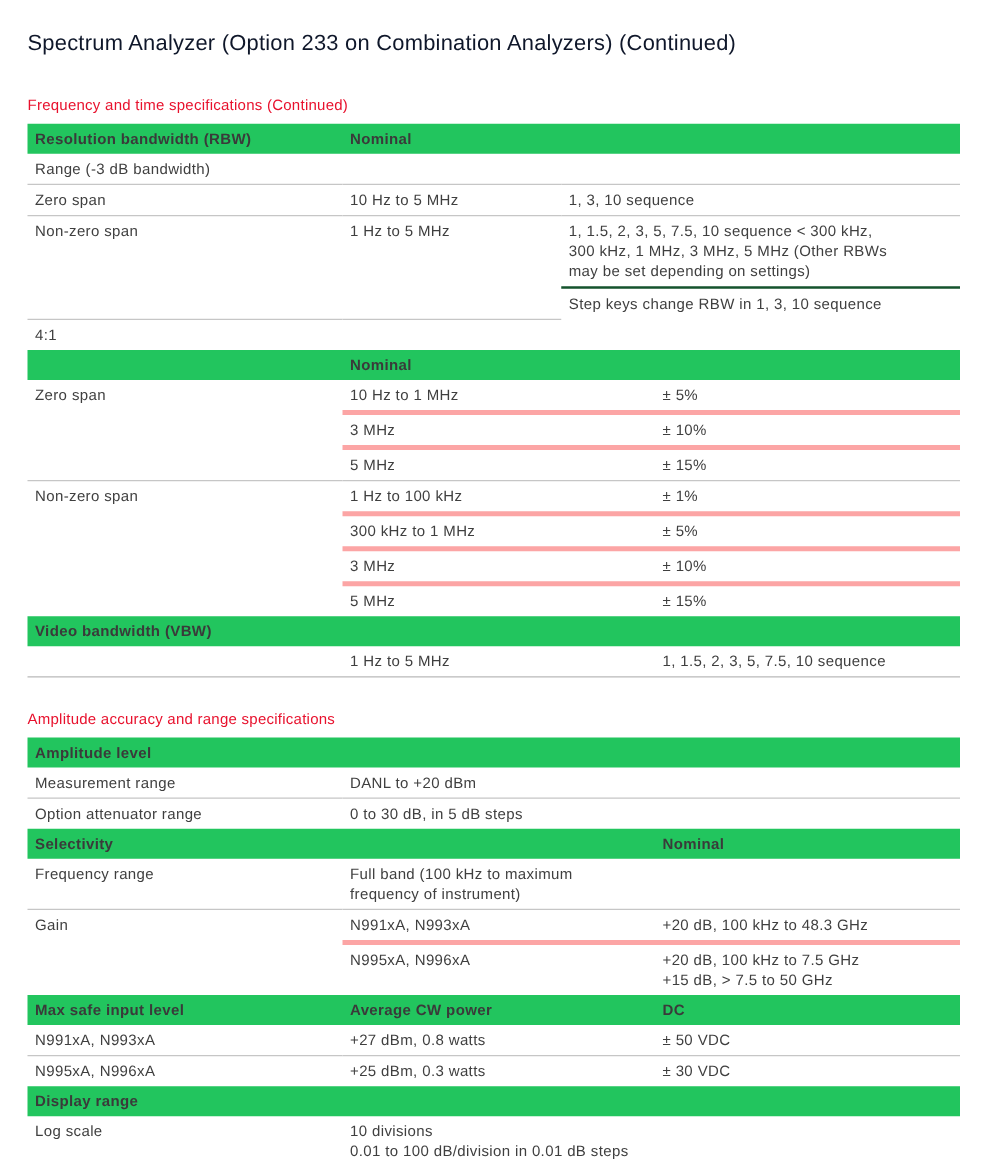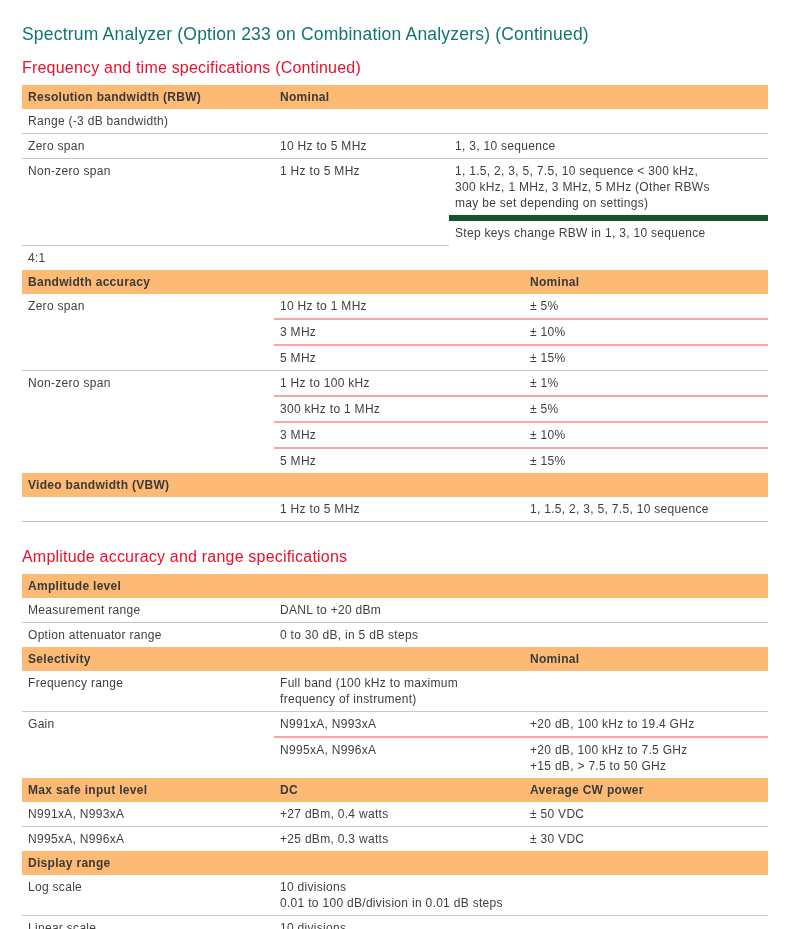--- a/index.html
+++ b/index.html
@@ -5,29 +5,29 @@
   html, body { margin: 0; padding: 0; background: #ffffff; }
   body {
     width: 790px;
     font-family: "Liberation Sans", "DejaVu Sans", sans-serif;
     color: #3f3f3f;
     -webkit-font-smoothing: antialiased;
   }
   .page { padding: 16px 22px 30px 22px; }
 
   .doc-title {
-    color: #0f766e;
+    color: #0f172a;
     font-size: 17.5px;
     font-weight: 400;
-    margin: 8px 0 14px 0;
+    margin: 8px 0 32px 0;
     letter-spacing: 0.2px;
   }
   .section-heading {
     color: #e8112d;
-    font-size: 16px;
+    font-size: 12px;
     font-weight: 400;
     margin: 26px 0 8px 0;
     letter-spacing: 0.2px;
   }
   .section-heading.first { margin-top: 0; }
 
   .spec-table {
     width: 746px;
     border-bottom: 1px solid #b9b9b9;
     margin-bottom: 6px;
@@ -36,26 +36,26 @@
   .cols-a { grid-template-columns: 252px 175px 1fr; }
   .cols-b { grid-template-columns: 252px 250px 1fr; }
 
   .cell {
     font-size: 12px;
     line-height: 16px;
     padding: 4px 8px 4px 6px;
     white-space: pre-line;
     letter-spacing: 0.3px;
   }
-  .row.header { background: #fdba74; }
+  .row.header { background: #22c55e; }
   .row.header .cell { font-weight: 700; color: #3a3a3a; padding-top: 4px; padding-bottom: 4px; }
 
   .row.normal > .cell { border-top: 1px solid #c6c6c6; }
-  .row.cont  > .cell.c2, .row.cont > .cell.c3 { border-top: 2px solid #fca5a5; }
-  .row.cont3 > .cell.c3 { border-top: 6px solid #14532d; }
+  .row.cont  > .cell.c2, .row.cont > .cell.c3 { border-top: 4px solid #fca5a5; }
+  .row.cont3 > .cell.c3 { border-top: 2px solid #14532d; }
 </style>
 </head>
 <body>
 
 <div class="page">
 
   <h1 class="doc-title">Spectrum Analyzer (Option 233 on Combination Analyzers) (Continued)</h1>
 
   <h2 class="section-heading first">Frequency and time specifications (Continued)</h2>
 
@@ -85,21 +85,20 @@
     <div class="row cols-a cont3">
       <div class="cell c1"></div>
       <div class="cell c2"></div>
       <div class="cell c3">Step keys change RBW in 1, 3, 10 sequence</div>
     </div>
     <div class="row cols-a normal">
       <div class="cell c2">4:1</div>
       <div class="cell c3"></div>
     </div>
     <div class="row cols-b header">
-      <div class="cell c1">Bandwidth accuracy</div>
       <div class="cell c2"></div>
       <div class="cell c3">Nominal</div>
     </div>
     <div class="row cols-b first">
       <div class="cell c1">Zero span</div>
       <div class="cell c2">10 Hz to 1 MHz</div>
       <div class="cell c3">± 5%</div>
     </div>
     <div class="row cols-b cont">
       <div class="cell c1"></div>
@@ -168,36 +167,36 @@
     </div>
     <div class="row cols-b first">
       <div class="cell c1">Frequency range</div>
       <div class="cell c2">Full band (100 kHz to maximum
 frequency of instrument)</div>
       <div class="cell c3"></div>
     </div>
     <div class="row cols-b normal">
       <div class="cell c1">Gain</div>
       <div class="cell c2">N991xA, N993xA</div>
-      <div class="cell c3">+20 dB, 100 kHz to 19.4 GHz</div>
+      <div class="cell c3">+20 dB, 100 kHz to 48.3 GHz</div>
     </div>
     <div class="row cols-b cont">
       <div class="cell c1"></div>
       <div class="cell c2">N995xA, N996xA</div>
       <div class="cell c3">+20 dB, 100 kHz to 7.5 GHz
 +15 dB, &gt; 7.5 to 50 GHz</div>
     </div>
     <div class="row cols-b header">
       <div class="cell c1">Max safe input level</div>
+      <div class="cell c2">Average CW power</div>
       <div class="cell c3">DC</div>
-      <div class="cell c2">Average CW power</div>
     </div>
     <div class="row cols-b first">
       <div class="cell c1">N991xA, N993xA</div>
-      <div class="cell c2">+27 dBm, 0.4 watts</div>
+      <div class="cell c2">+27 dBm, 0.8 watts</div>
       <div class="cell c3">± 50 VDC</div>
     </div>
     <div class="row cols-b normal">
       <div class="cell c1">N995xA, N996xA</div>
       <div class="cell c2">+25 dBm, 0.3 watts</div>
       <div class="cell c3">± 30 VDC</div>
     </div>
     <div class="row cols-b header">
       <div class="cell c1">Display range</div>
       <div class="cell c2"></div>

